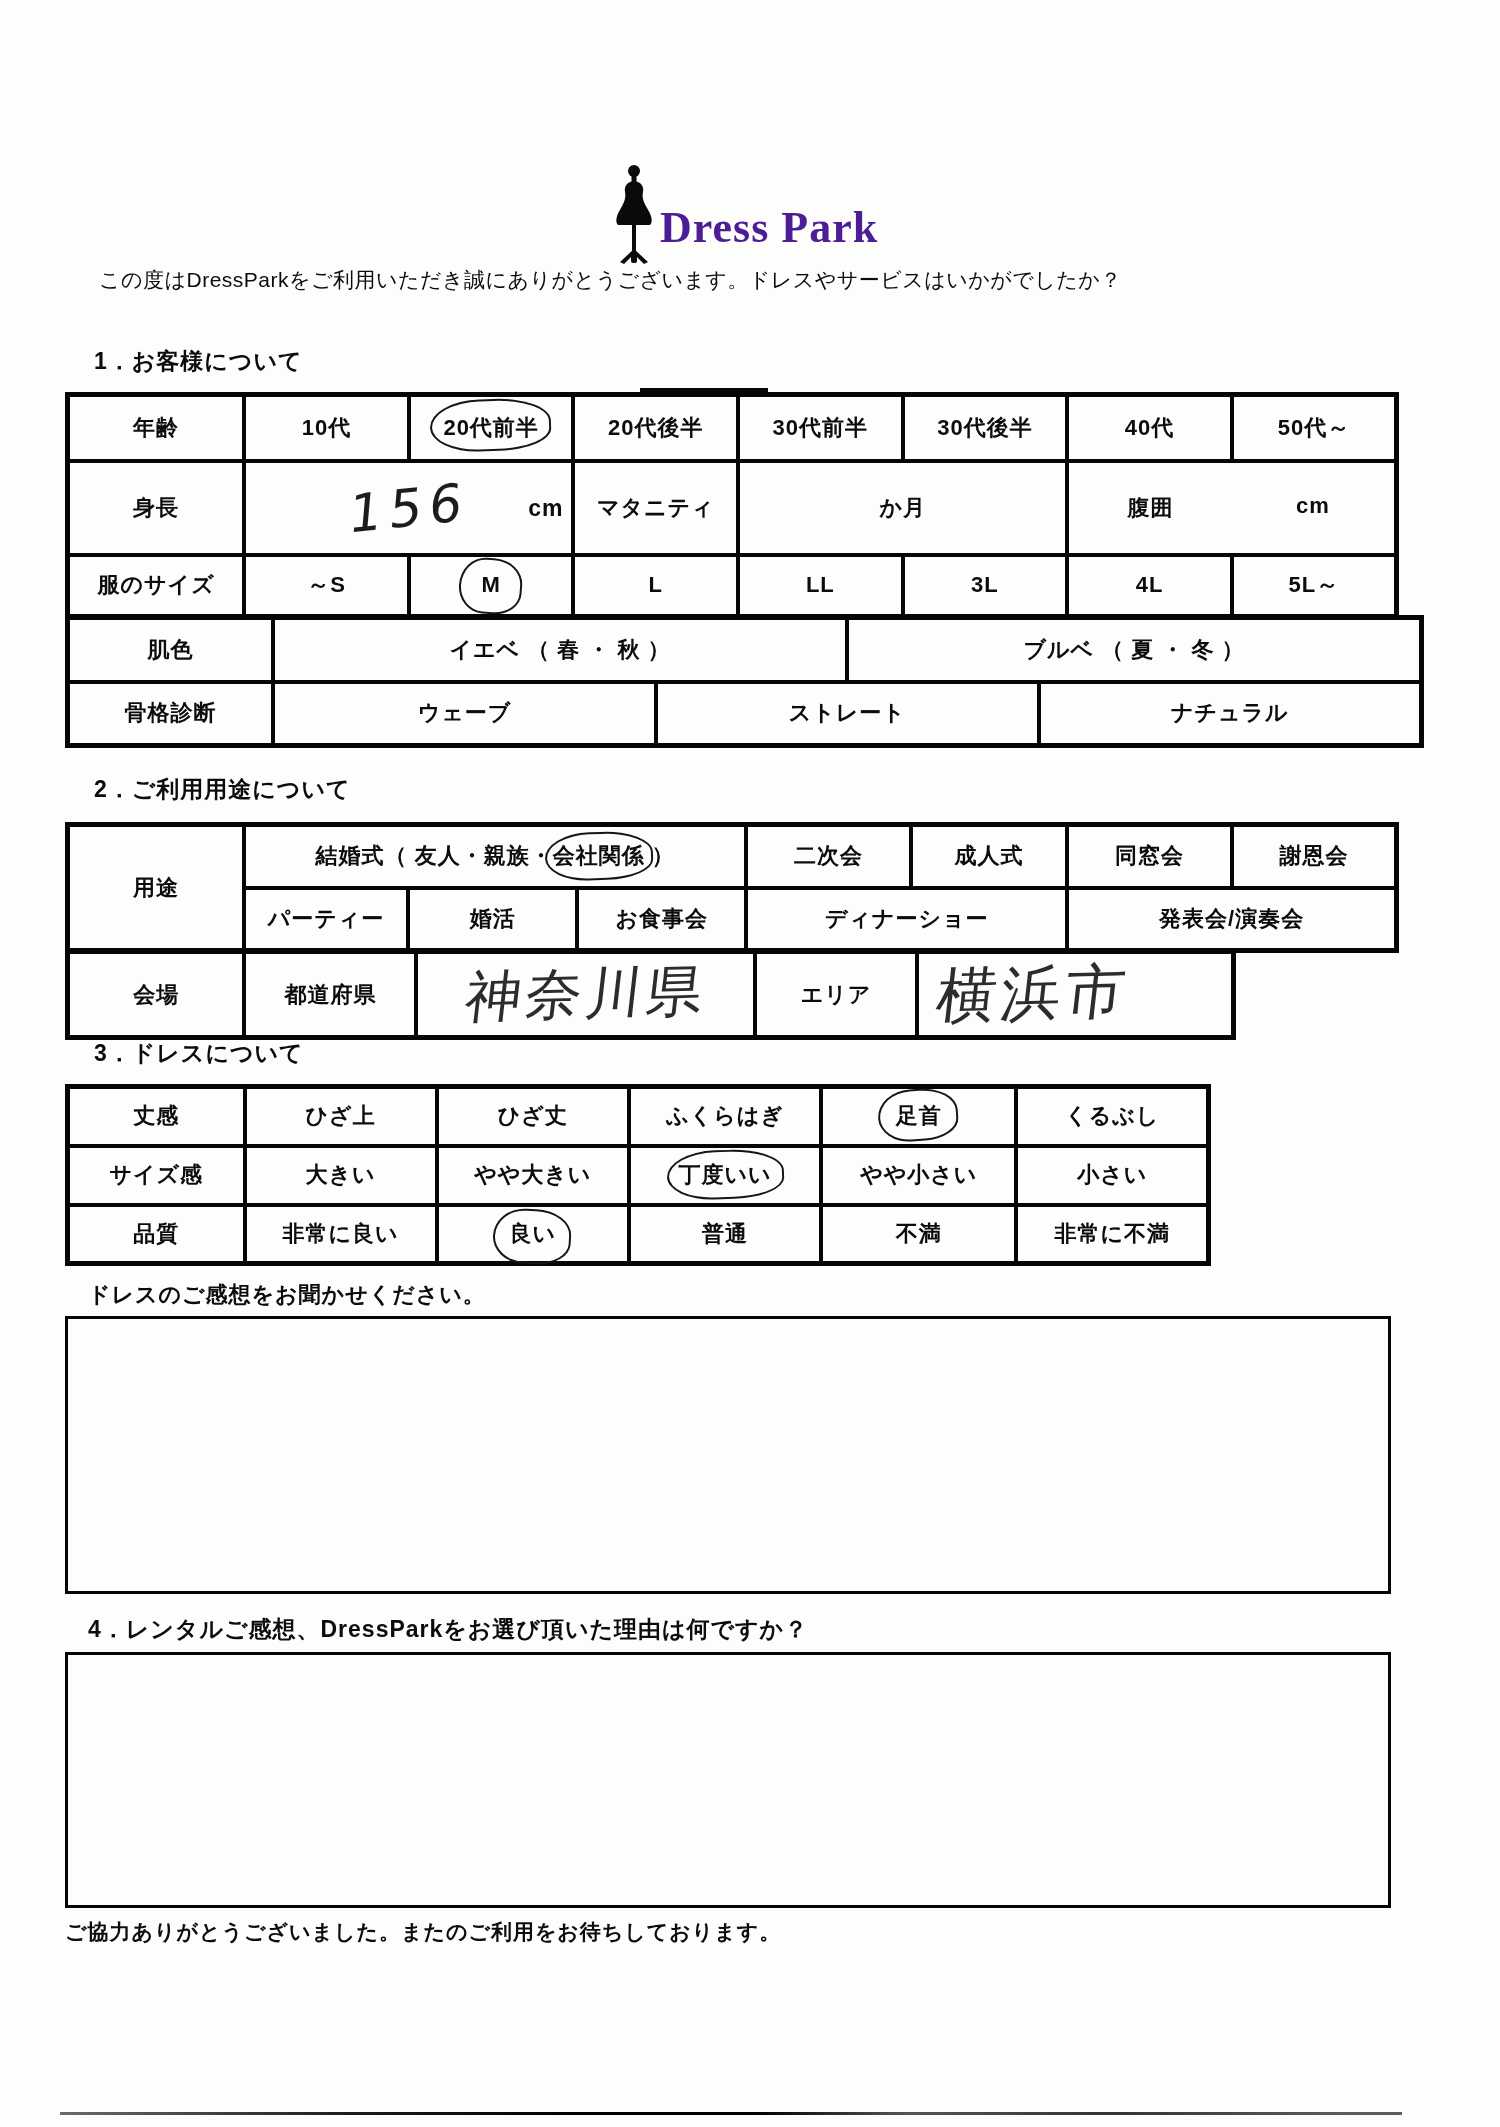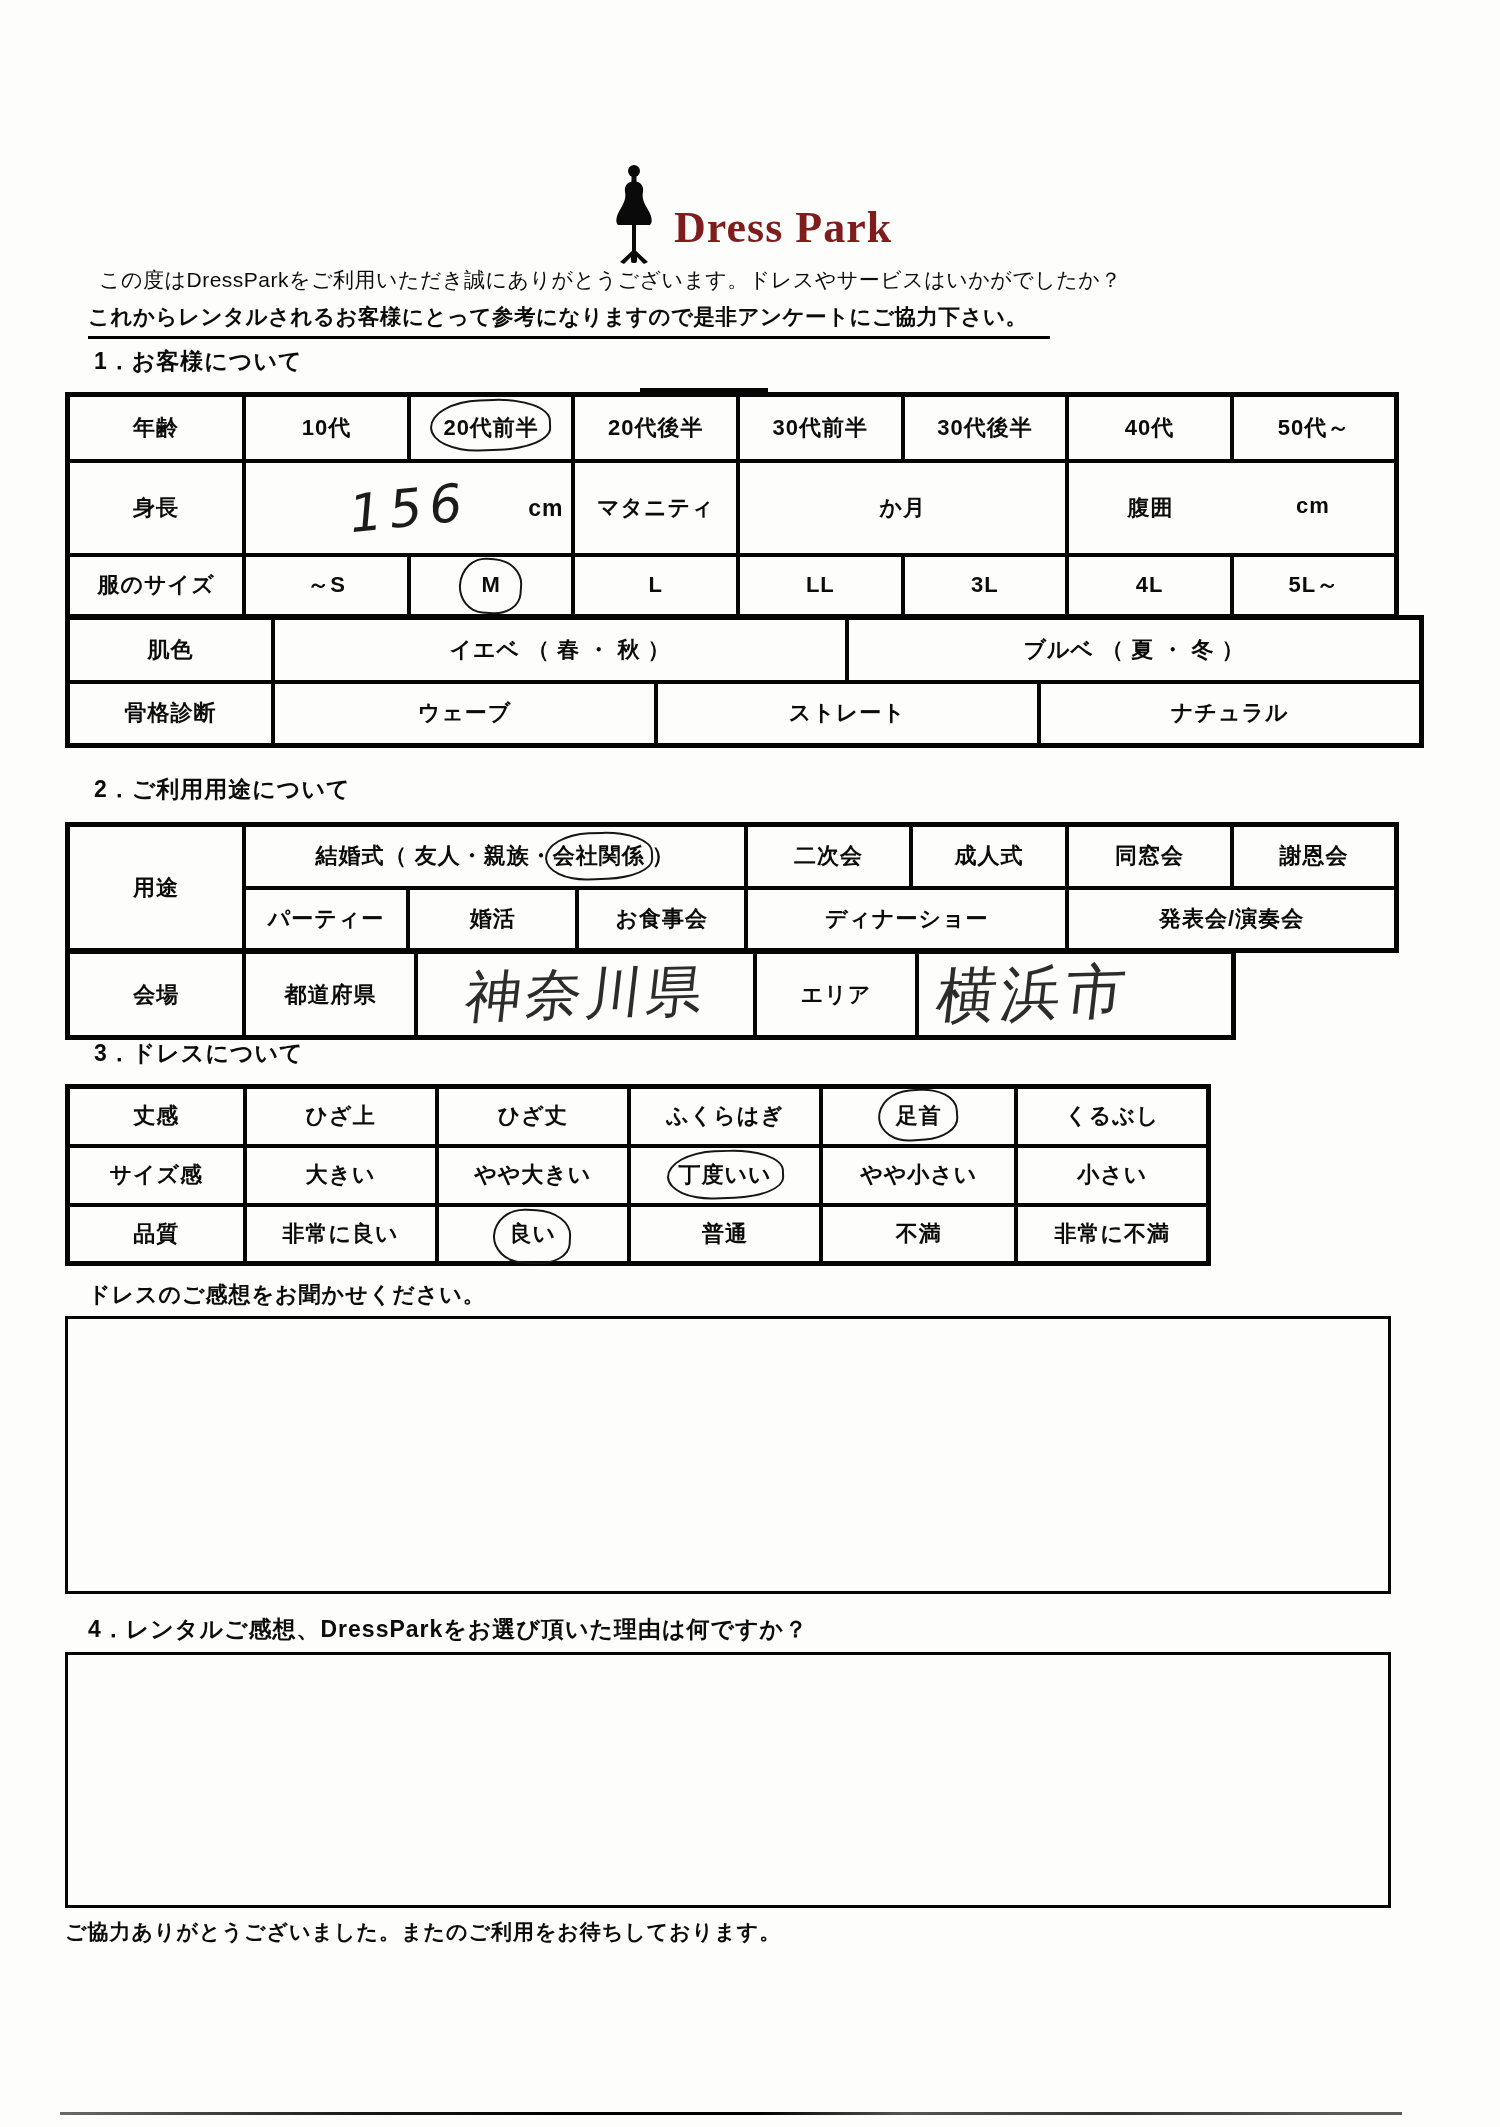--- a/index.html
+++ b/index.html
@@ -6,21 +6,21 @@
   .page{
     position:relative;width:1500px;height:2127px;margin:0 auto;
     background:#fdfdfc;color:#0c0c0c;overflow:hidden;
     font-family:"Liberation Sans", sans-serif;
   }
   
   .logo{position:absolute;left:608px;top:164px;display:flex;align-items:flex-end;}
   .logo svg{display:block;}
   .logo-text{
     font-family:"Liberation Serif", serif;font-size:44px;font-weight:bold;
-    color:#7f1d1d;letter-spacing:1px;margin-left:14px;margin-bottom:14px;line-height:1;
+    color:#4c1d95;letter-spacing:1px;margin-bottom:14px;line-height:1;
   }
   
   .intro1{position:absolute;left:88px;top:266px;font-size:21px;font-weight:normal;letter-spacing:.5px;margin-left:11px;}
   .intro2{
     position:absolute;left:88px;top:302px;font-size:21.5px;font-weight:bold;letter-spacing:.5px;
     border-bottom:3px solid #000;padding:0 22px 5px 0;
   }
   .sec-h{position:absolute;left:94px;font-size:23px;font-weight:bold;letter-spacing:1px;}
   
   .tbl-wrap{position:absolute;left:65px;}
@@ -79,21 +79,20 @@
         <path d="M26 17 C33 18 36 22 35 28 C34 33 35 37 39 44 C44 52 45 58 42 61 L10 61 C7 58 8 52 13 44 C17 37 18 33 17 28 C16 22 19 18 26 17 Z"></path>
         <rect x="24" y="61" width="4" height="26"></rect>
         <path d="M26 85 L12 98 L16 100 L26 90 L36 100 L40 98 Z"></path>
         <rect x="23" y="88" width="6" height="11" rx="2"></rect>
       </g>
     </svg>
     <span class="logo-text">Dress Park</span>
   </div>
 
   <div class="intro1">この度はDressParkをご利用いただき誠にありがとうございます。ドレスやサービスはいかがでしたか？</div>
-  <div class="intro2">これからレンタルされるお客様にとって参考になりますので是非アンケートにご協力下さい。</div>
 
   <div class="sec-h" style="top:346px">1．お客様について</div>
 
   <div class="tbl-wrap" style="top:392px">
     <table class="t" style="width:1334px">
       <colgroup>
         <col style="width:175px">
           <col style="width:163px">
           <col style="width:163px">
           <col style="width:163px">

